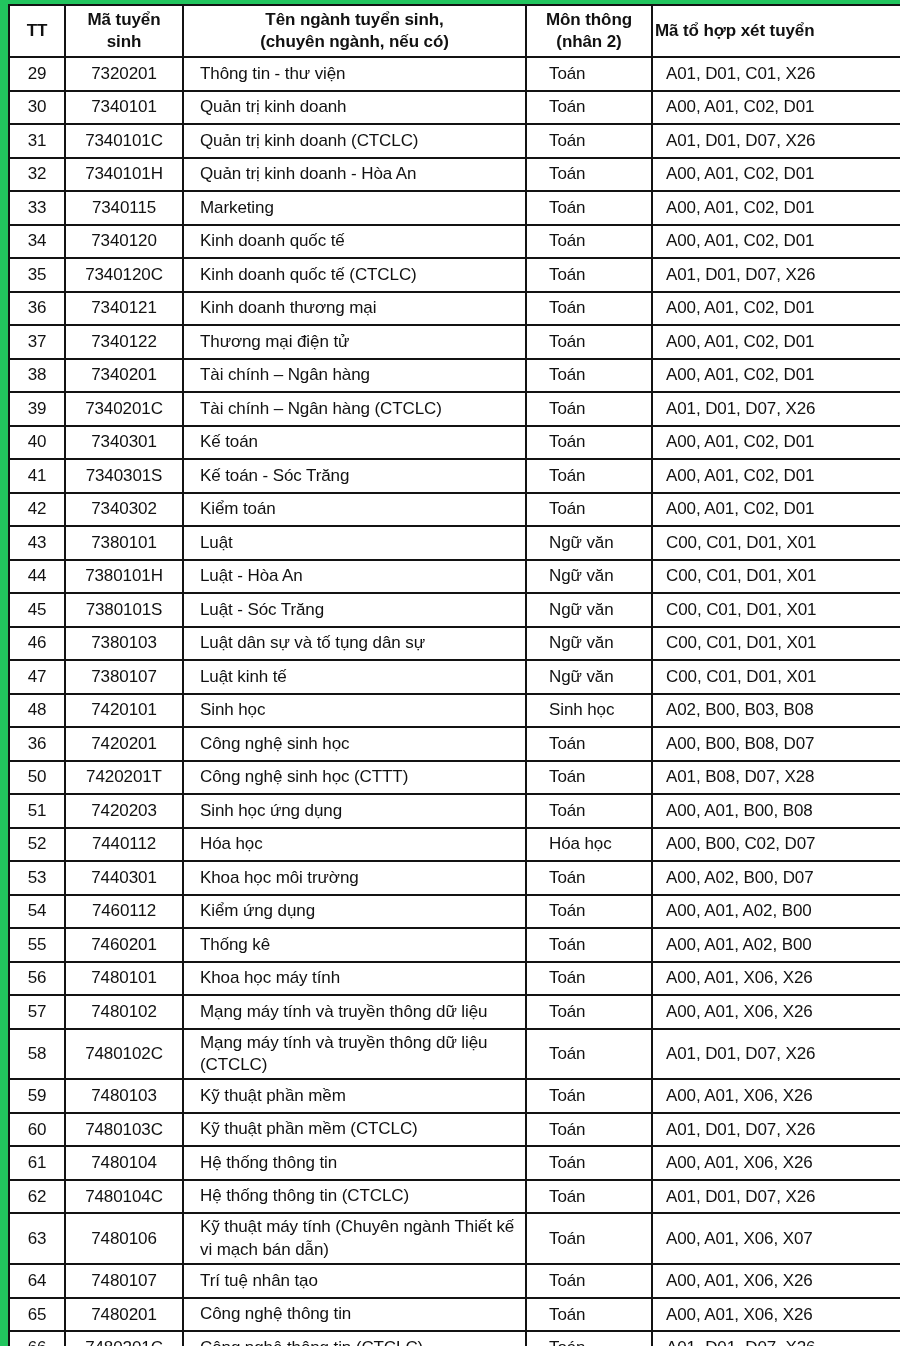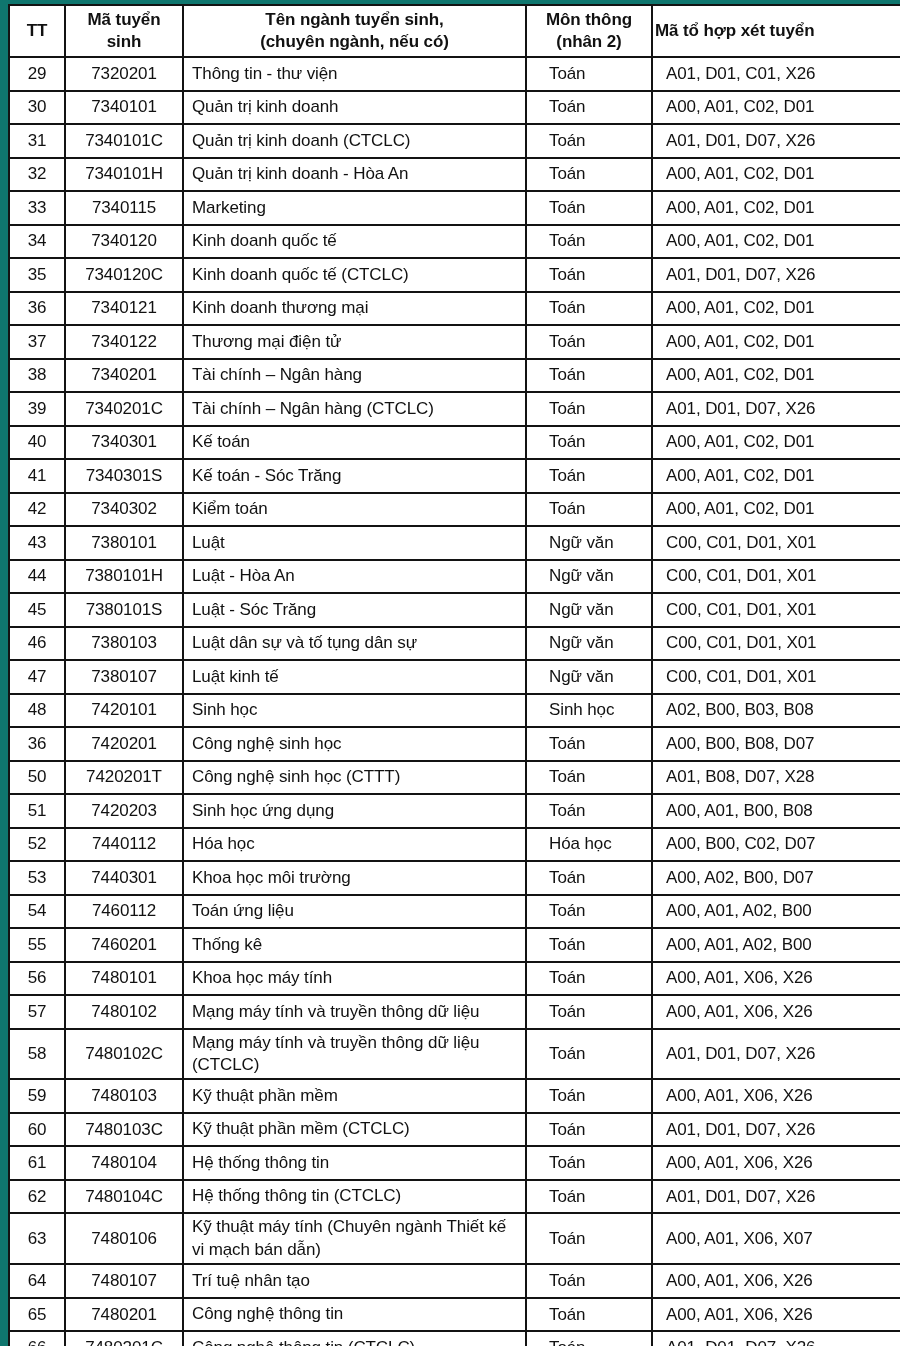--- a/index.html
+++ b/index.html
@@ -5,21 +5,21 @@
   html, body {
     margin: 0;
     padding: 0;
     background: #ffffff;
     font-family: "Liberation Sans", sans-serif;
     color: #111111;
   }
   .page {
     width: 900px;
     height: 1346px;
-    background: #0f766e;
+    background: #22c55e;
     overflow: hidden;
     position: relative;
   }
   table.adm {
     border-collapse: collapse;
     table-layout: fixed;
     width: 888px;
     margin: 4px 0 0 8px;
     letter-spacing: -0.1px;
   }
@@ -43,21 +43,21 @@
     height: 27.5px;
     vertical-align: middle;
     padding: 0;
     background: #ffffff;
   }
   .c-tt      { width: 50px;  text-align: center; }
   .c-code    { width: 112px; text-align: center; }
   .c-name    { width: 337px; text-align: left; }
   .c-subject { width: 120px; text-align: left; }
   .c-combos  { width: 269px; text-align: left; }
-  tbody .c-name    { padding: 2px 3px 2px 8px; line-height: 1.32; }
+  tbody .c-name    { padding: 2px 3px 2px 16px; line-height: 1.32; }
   tbody .c-subject { padding-left: 22px; }
   tbody .c-combos  { padding-left: 13px; }
   thead .c-name, thead .c-subject { text-align: center; }
   .italic { }
 </style>
 </head>
 <body>
 
 <div class="page">
   <table class="adm">
@@ -273,21 +273,21 @@
     <td class="c-tt">53</td>
     <td class="c-code">7440301</td>
     <td class="c-name"><span class="nm">Khoa học môi trường</span><span class="nm-italic italic"></span></td>
     <td class="c-subject">Toán</td>
     <td class="c-combos">A00, A02, B00, D07</td>
   </tr>
 
   <tr>
     <td class="c-tt">54</td>
     <td class="c-code">7460112</td>
-    <td class="c-name"><span class="nm">Toán ứng liệu</span><span class="nm-italic italic"></span></td>
+    <td class="c-name"><span class="nm">Kiểm ứng dụng</span><span class="nm-italic italic"></span></td>
     <td class="c-subject">Toán</td>
     <td class="c-combos">A00, A01, A02, B00</td>
   </tr>
 
   <tr>
     <td class="c-tt">55</td>
     <td class="c-code">7460201</td>
     <td class="c-name"><span class="nm">Thống kê</span><span class="nm-italic italic"></span></td>
     <td class="c-subject">Toán</td>
     <td class="c-combos">A00, A01, A02, B00</td>

